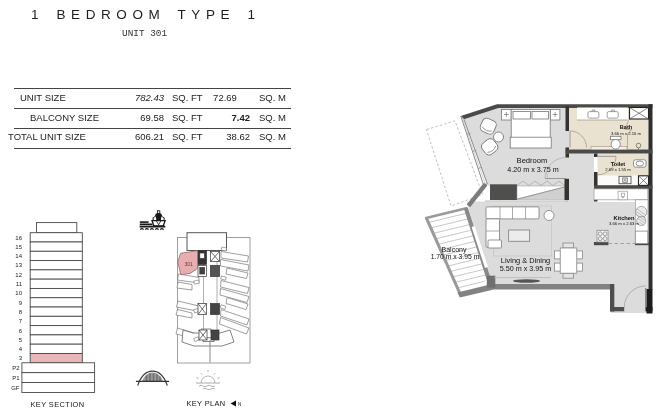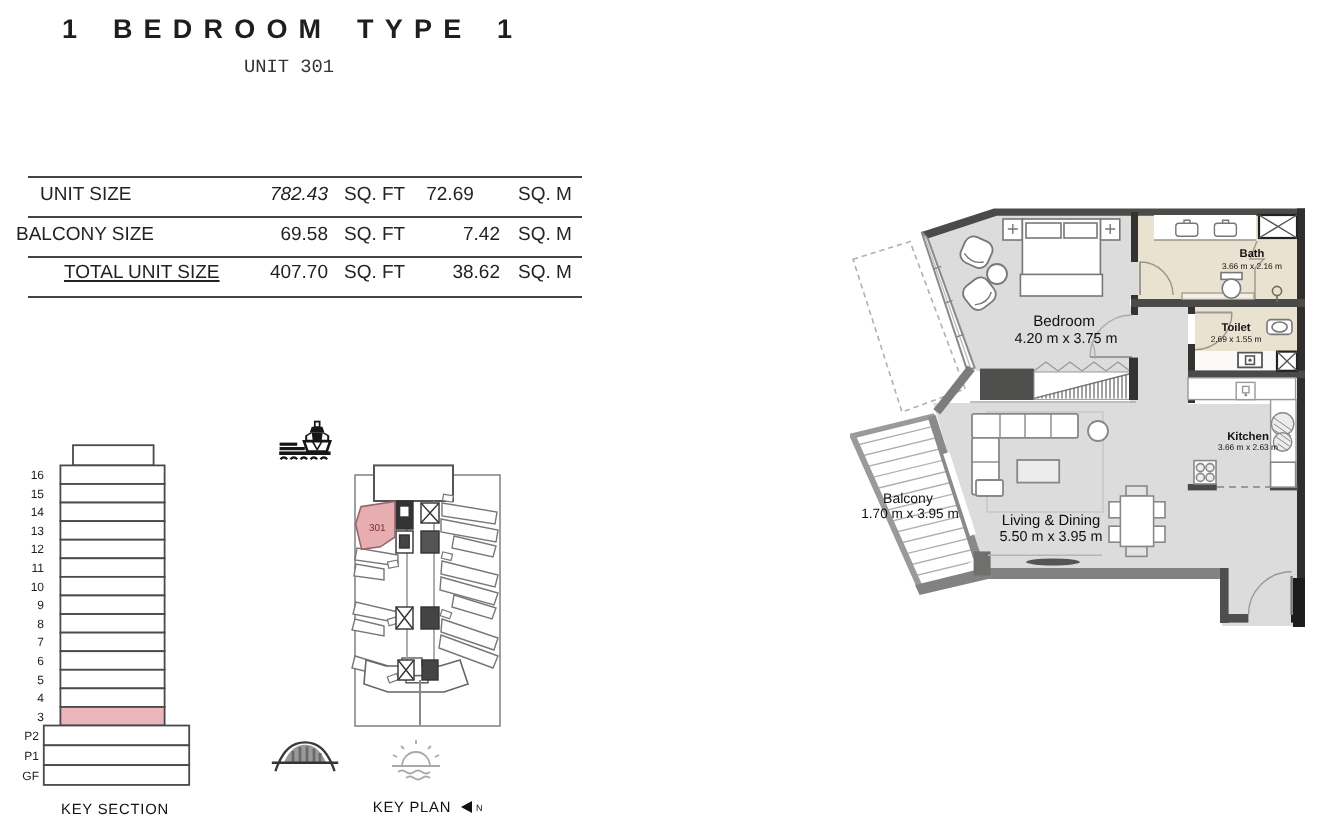--- a/index.html
+++ b/index.html
@@ -2,48 +2,48 @@
 <html><head>
 <meta charset="utf-8">
 <style>
   html,body{margin:0;padding:0;background:#fff;}
   body{width:660px;height:416px;position:relative;font-family:"Liberation Sans",sans-serif;overflow:hidden;}
   .abs{position:absolute;}
 </style>
 </head>
 <body>
 
-<div class="abs" style="left:31px;top:7px;width:300px;font-size:13.5px;font-weight:bold;letter-spacing:5.6px;word-spacing:3px;color:#1e1e1e;">1 BEDROOM TYPE 1</div>
+<div class="abs" style="left:31px;top:7px;width:300px;font-size:13.5px;font-weight:normal;letter-spacing:5.6px;word-spacing:3px;color:#1e1e1e;">1 BEDROOM TYPE 1</div>
 
 <div class="abs" style="left:122px;top:28px;font-size:9.4px;color:#333;font-family:Liberation Mono, monospace;">UNIT 301</div>
 
 <div class="abs" style="left:14px;top:88px;width:277px;height:1px;background:#444;"></div>
 <div class="abs" style="left:14px;top:108px;width:277px;height:1px;background:#444;"></div>
 <div class="abs" style="left:14px;top:128px;width:277px;height:1px;background:#444;"></div>
 <div class="abs" style="left:14px;top:147.5px;width:277px;height:1px;background:#444;"></div>
 
 <div class="abs" style="left:0;top:91.5px;width:660px;font-size:9.5px;color:#222;white-space:nowrap;">
   <span class="abs" style="left:20px;">UNIT SIZE</span>
   <span class="abs" style="left:114px;width:50px;text-align:right;font-style:italic;">782.43</span>
   <span class="abs" style="left:172px;">SQ. FT</span>
   <span class="abs" style="left:200px;width:50px;text-align:center;">72.69</span>
   <span class="abs" style="left:259px;">SQ. M</span>
 </div>
 
 <div class="abs" style="left:0;top:111.5px;width:660px;font-size:9.5px;color:#222;white-space:nowrap;">
-  <span class="abs" style="left:8px;">BALCONY SIZE</span>
+  <span class="abs" style="left:30px;">BALCONY SIZE</span>
   <span class="abs" style="left:114px;width:50px;text-align:right;">69.58</span>
   <span class="abs" style="left:172px;">SQ. FT</span>
-  <span class="abs" style="left:200px;width:50px;text-align:right;">7.42</span>
+  <span class="abs" style="left:200px;width:50px;text-align:right;font-weight:bold;">7.42</span>
   <span class="abs" style="left:259px;">SQ. M</span>
 </div>
 
 <div class="abs" style="left:0;top:131px;width:660px;font-size:9.5px;color:#222;white-space:nowrap;">
-  <span class="abs" style="left:32px;text-decoration:underline;">TOTAL UNIT SIZE</span>
-  <span class="abs" style="left:114px;width:50px;text-align:right;">407.70</span>
+  <span class="abs" style="left:8px;">TOTAL UNIT SIZE</span>
+  <span class="abs" style="left:114px;width:50px;text-align:right;">606.21</span>
   <span class="abs" style="left:172px;">SQ. FT</span>
   <span class="abs" style="left:200px;width:50px;text-align:right;">38.62</span>
   <span class="abs" style="left:259px;">SQ. M</span>
 </div>
 
 <svg class="abs" style="left:0;top:200px;" width="110" height="216" viewBox="0 200 110 216">
   <g fill="#fff" stroke="#4a4a4a" stroke-width="0.9">
 
     <rect x="36.5" y="222.6" width="40.3" height="10.1"></rect>
 

